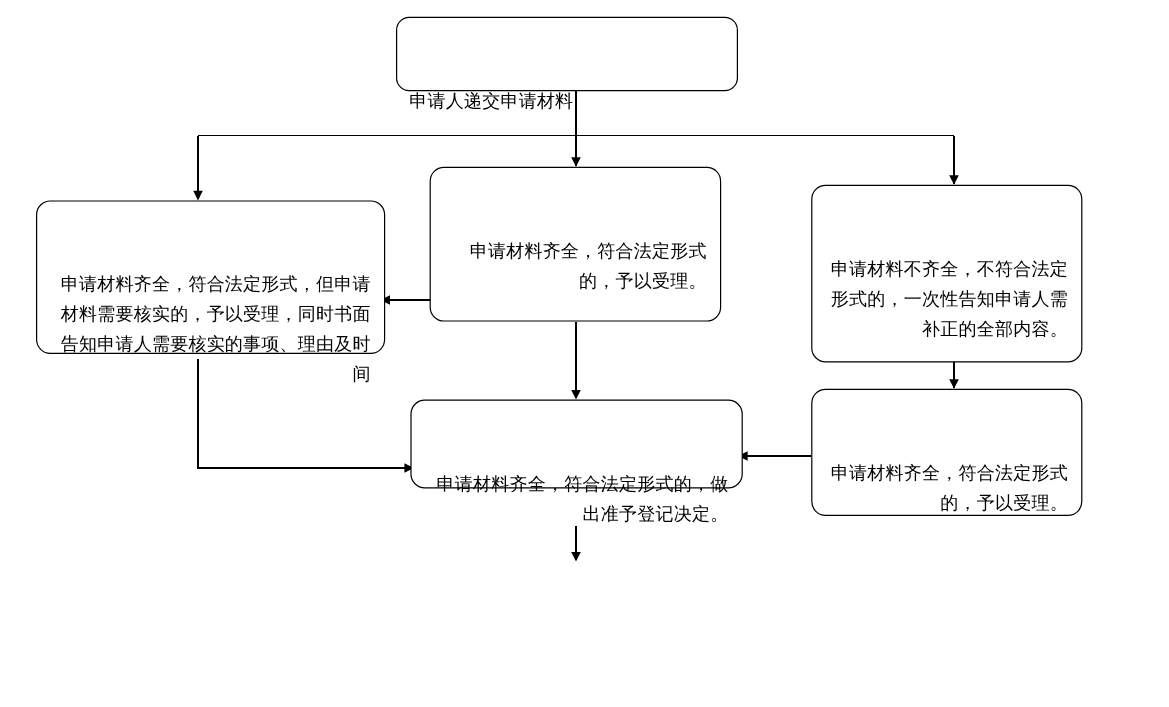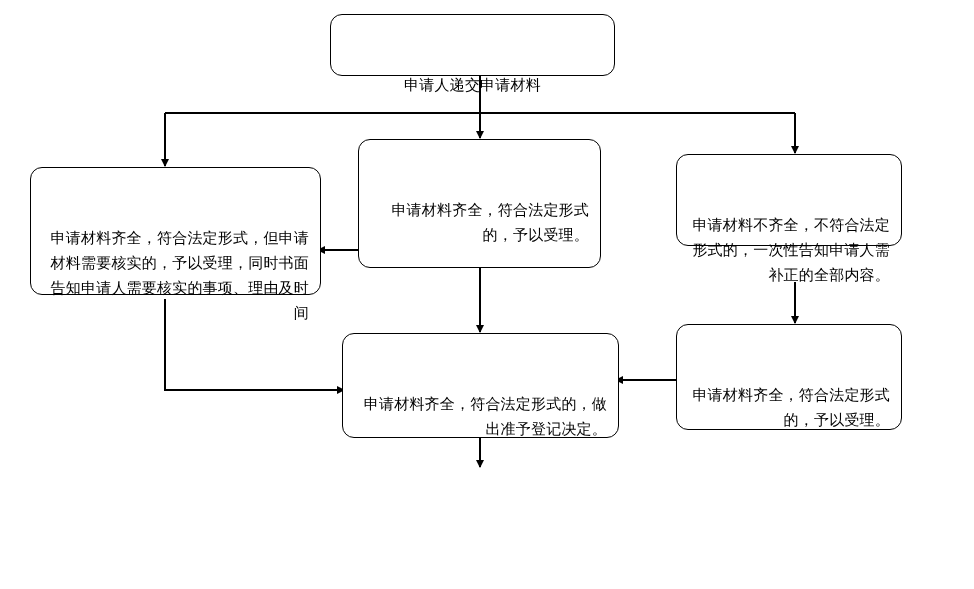--- a/index.html
+++ b/index.html
@@ -35,23 +35,24 @@
     color: #000000;
     font-size: 15px;
     line-height: 25px;
     letter-spacing: 0.2px;
     padding: 7px 11px 7px 12px;
     text-align: right;
     white-space: pre-wrap;
     word-break: break-all;
   }
   .node.centered {
-    text-align: center;
+    text-align: left;
     padding-left: 10px;
     padding-right: 10px;
+    border-radius: 11px;
   }
   .node .txt {
     display: block;
   }
 </style>
 </head>
 <body>
 
 <div id="canvas">
 
@@ -99,25 +100,25 @@
   </div>
 
   <div class="node" style="left:30px; top:167px; width:291px; height:128px;">
     <span class="txt">申请材料齐全，符合法定形式，但申请材料需要核实的，予以受理，同时书面告知申请人需要核实的事项、理由及时间</span>
   </div>
 
   <div class="node" style="left:358px; top:139px; width:243px; height:129px;">
     <span class="txt">申请材料齐全，符合法定形式的，予以受理。</span>
   </div>
 
-  <div class="node" style="left:676px; top:154px; width:226px; height:92px;">
+  <div class="node" style="left:676px; top:154px; width:226px; height:148px;">
     <span class="txt">申请材料不齐全，不符合法定形式的，一次性告知申请人需补正的全部内容。</span>
   </div>
 
-  <div class="node" style="left:342px; top:333px; width:277px; height:105px;">
+  <div class="node" style="left:342px; top:333px; width:277px; height:74px;">
     <span class="txt">申请材料齐全，符合法定形式的，做出准予登记决定。</span>
   </div>
 
   <div class="node" style="left:676px; top:324px; width:226px; height:106px;">
     <span class="txt">申请材料齐全，符合法定形式的，予以受理。</span>
   </div>
 
 
 </div>
 

